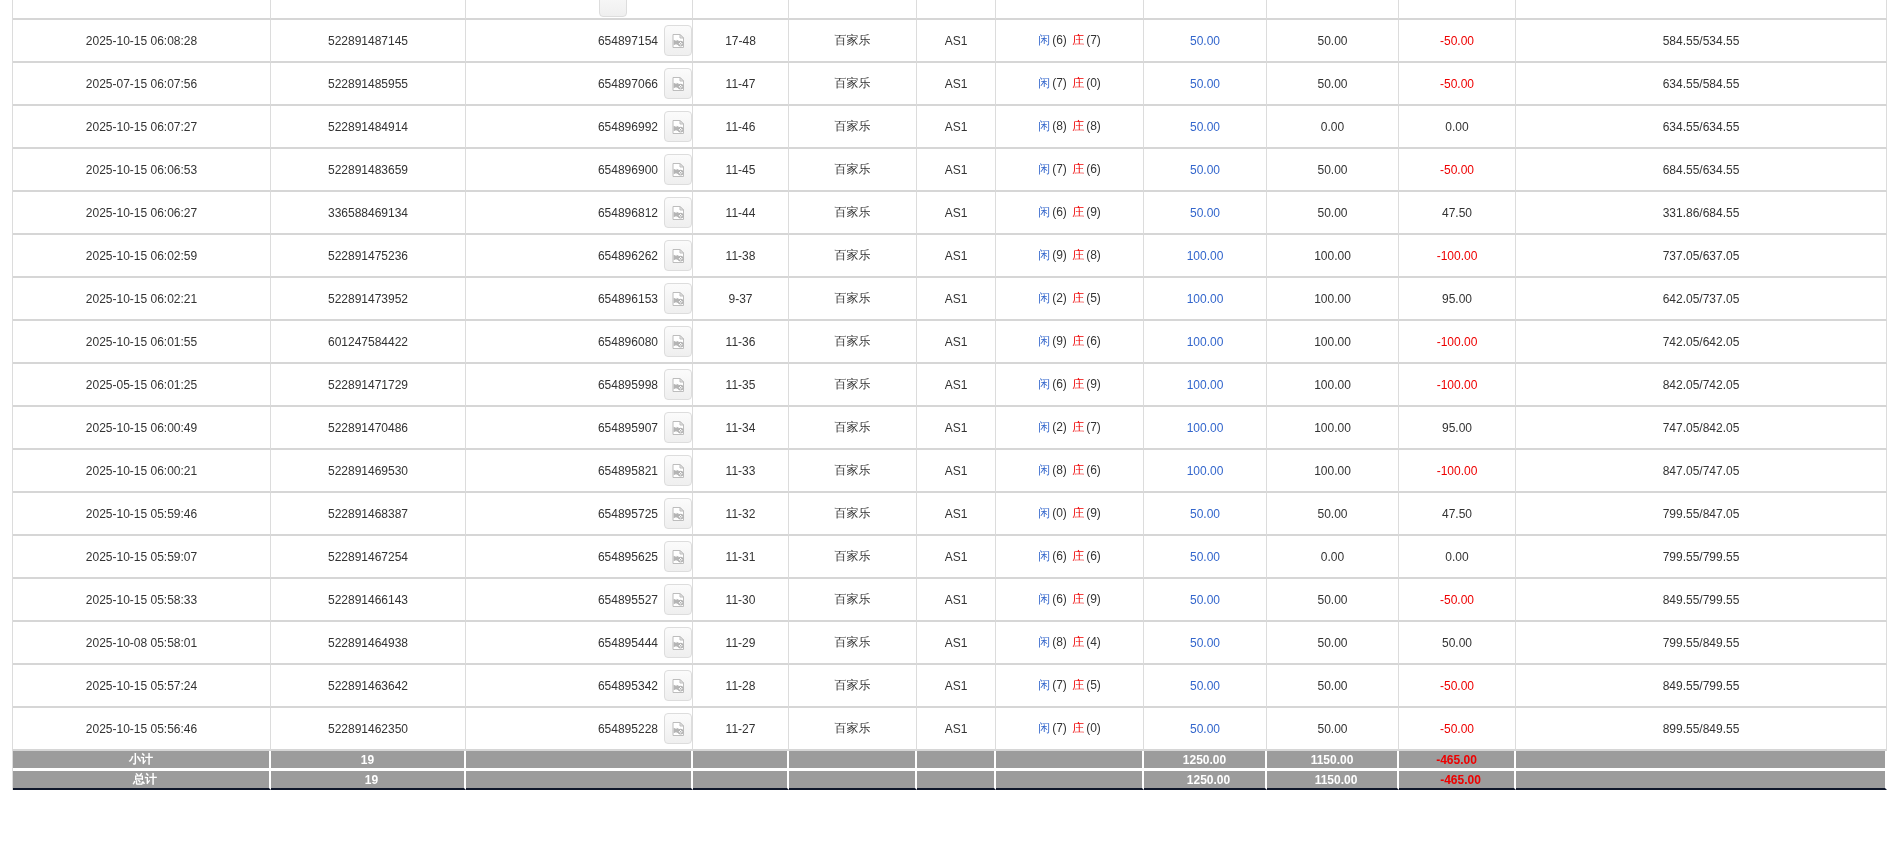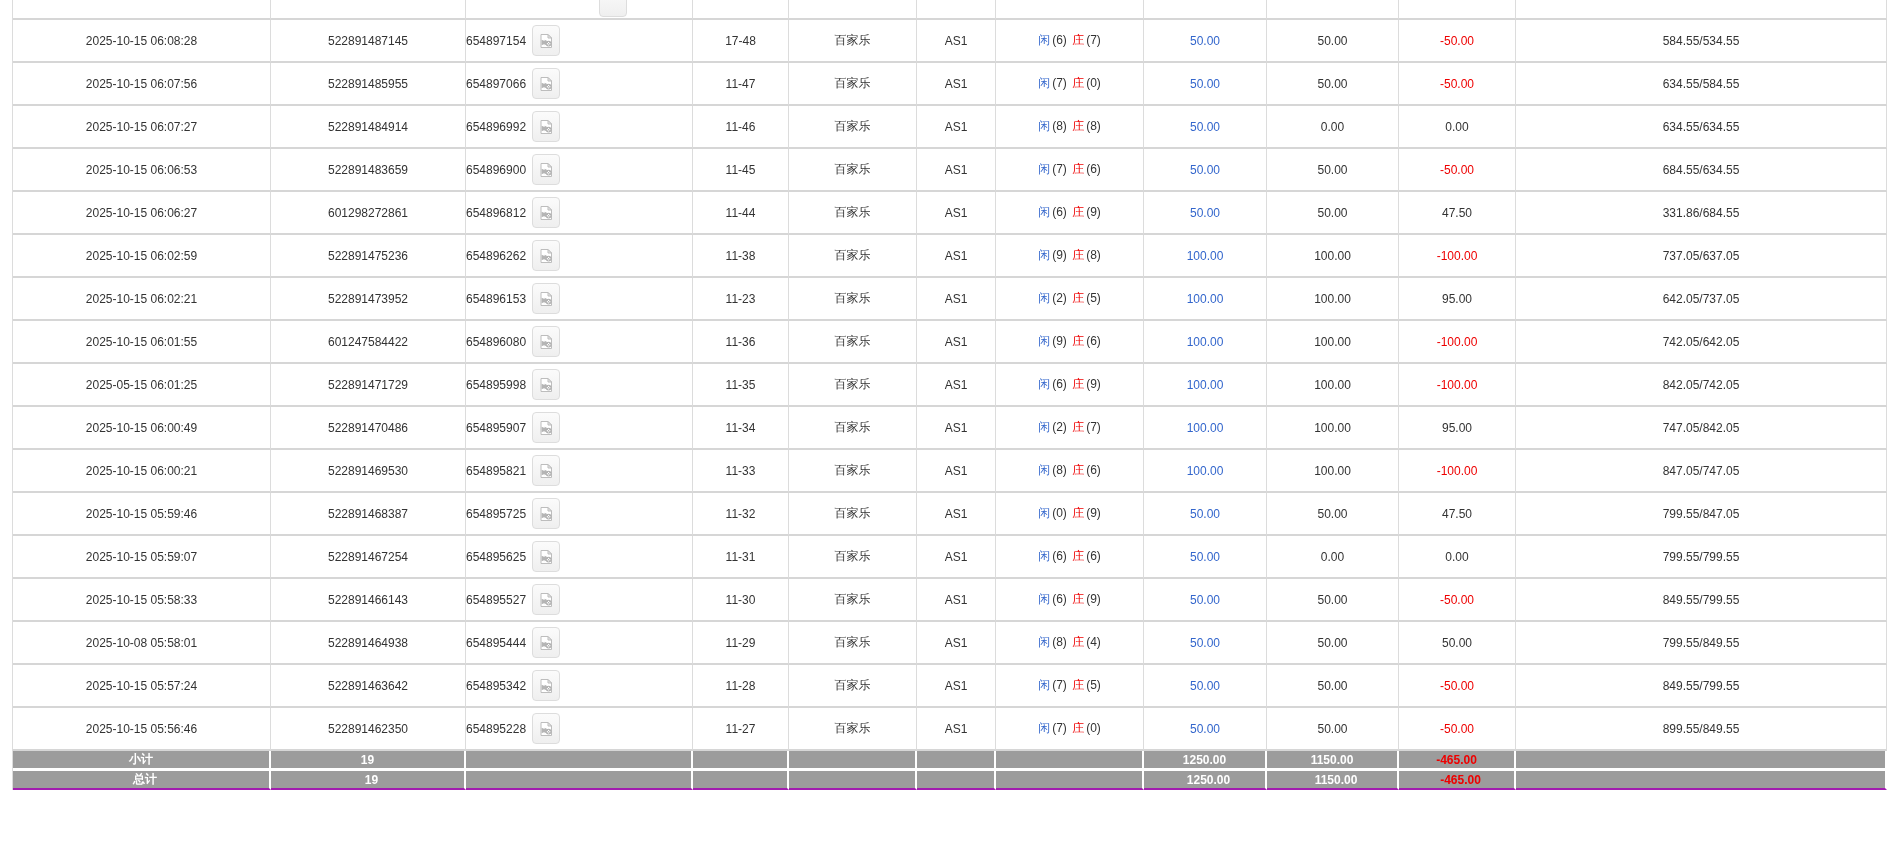--- a/index.html
+++ b/index.html
@@ -42,21 +42,21 @@
   tr.partial-row td{
     height:18px;
     border-bottom:2px solid var(--c-border-h);
   }
   .blue{color:var(--c-blue);}
   .red{color:var(--c-red);}
   a.bet-link{color:var(--c-blue);text-decoration:none;cursor:pointer;}
   .id-wrap{
     display:flex;
     align-items:center;
-    justify-content:flex-start;
+    justify-content:flex-end;
     gap:6px;
   }
   .icon-btn{
     display:inline-flex;
     align-items:center;
     justify-content:center;
     width:28px;
     height:31px;
     border:1px solid #dddddd;
     border-radius:4px;
@@ -79,21 +79,21 @@
   }
   .spacer-num{display:inline-block;width:62px;}
   tr.summary-row td{
     background:var(--c-summary-bg);
     color:#ffffff;
     font-weight:bold;
     height:16px;
     border-right:2px solid #ffffff;
   }
   tr.summary-row.subtotal td{border-bottom:3px solid #ffffff;}
-  tr.summary-row.total td{border-bottom:2px solid #a21caf;padding-left:8px;}
+  tr.summary-row.total td{border-bottom:2px solid #0f172a;padding-left:8px;}
   tr.summary-row td.red-val{color:var(--c-red);margin-top:28px;}
   .result-cell span{padding:0 1px;}
 </style>
 </head>
 <body>
 
 <div class="table-wrap">
   <table>
     <colgroup>
       <col style="width:258px">
@@ -158,21 +158,21 @@
       <span class="blue">闲</span><span>(6)</span>
       <span class="red">庄</span><span>(7)</span>
     </td>
     <td><a class="bet-link">50.00</a></td>
     <td><span>50.00</span></td>
     <td><span class="winloss red">-50.00</span></td>
     <td><span>584.55/534.55</span></td>
   </tr>
 
   <tr>
-    <td><span>2025-10-15 06:07:56</span></td>
+    <td><span>2025-07-15 06:07:56</span></td>
     <td><span>522891485955</span></td>
     <td>
       <div class="id-wrap">
         <span>654897066</span>
         <button class="icon-btn" type="button">
           <svg width="16" height="16" viewBox="0 0 16 16" aria-hidden="true">
             <path d="M3 1.5h7l3.5 3.5v9.5H3z" fill="#ffffff" stroke="#bdbdbd" stroke-width="1"></path>
             <path d="M10 1.5v3.5h3.5z" fill="#e8e8e8" stroke="#bdbdbd" stroke-width="1"></path>
             <path d="M3.6 6.8l3 1.3v-1.3l2.2 1v3.4l-2.2 1v-1.3l-3 1.3z" fill="#b5b5b5"></path>
             <circle cx="10.6" cy="10.6" r="2.9" fill="#b0b0b0"></circle>
@@ -258,21 +258,21 @@
       <span class="red">庄</span><span>(6)</span>
     </td>
     <td><a class="bet-link">50.00</a></td>
     <td><span>50.00</span></td>
     <td><span class="winloss red">-50.00</span></td>
     <td><span>684.55/634.55</span></td>
   </tr>
 
   <tr>
     <td><span>2025-10-15 06:06:27</span></td>
-    <td><span>601298272861</span></td>
+    <td><span>336588469134</span></td>
     <td>
       <div class="id-wrap">
         <span>654896812</span>
         <button class="icon-btn" type="button">
           <svg width="16" height="16" viewBox="0 0 16 16" aria-hidden="true">
             <path d="M3 1.5h7l3.5 3.5v9.5H3z" fill="#ffffff" stroke="#bdbdbd" stroke-width="1"></path>
             <path d="M10 1.5v3.5h3.5z" fill="#e8e8e8" stroke="#bdbdbd" stroke-width="1"></path>
             <path d="M3.6 6.8l3 1.3v-1.3l2.2 1v3.4l-2.2 1v-1.3l-3 1.3z" fill="#b5b5b5"></path>
             <circle cx="10.6" cy="10.6" r="2.9" fill="#b0b0b0"></circle>
             <circle cx="10.6" cy="9.4" r="0.7" fill="#ffffff"></circle>
@@ -342,21 +342,21 @@
             <path d="M3.6 6.8l3 1.3v-1.3l2.2 1v3.4l-2.2 1v-1.3l-3 1.3z" fill="#b5b5b5"></path>
             <circle cx="10.6" cy="10.6" r="2.9" fill="#b0b0b0"></circle>
             <circle cx="10.6" cy="9.4" r="0.7" fill="#ffffff"></circle>
             <circle cx="9.4" cy="10.8" r="0.7" fill="#ffffff"></circle>
             <circle cx="11.8" cy="10.8" r="0.7" fill="#ffffff"></circle>
             <circle cx="10.6" cy="11.9" r="0.6" fill="#ffffff"></circle>
           </svg>
         </button>
       </div>
     </td>
-    <td><span>11-23</span></td>
+    <td><span>9-37</span></td>
     <td><span>百家乐</span></td>
     <td><span>AS1</span></td>
     <td class="result-cell">
       <span class="blue">闲</span><span>(2)</span>
       <span class="red">庄</span><span>(5)</span>
     </td>
     <td><a class="bet-link">100.00</a></td>
     <td><span>100.00</span></td>
     <td><span class="winloss">95.00</span></td>
     <td><span>642.05/737.05</span></td>

